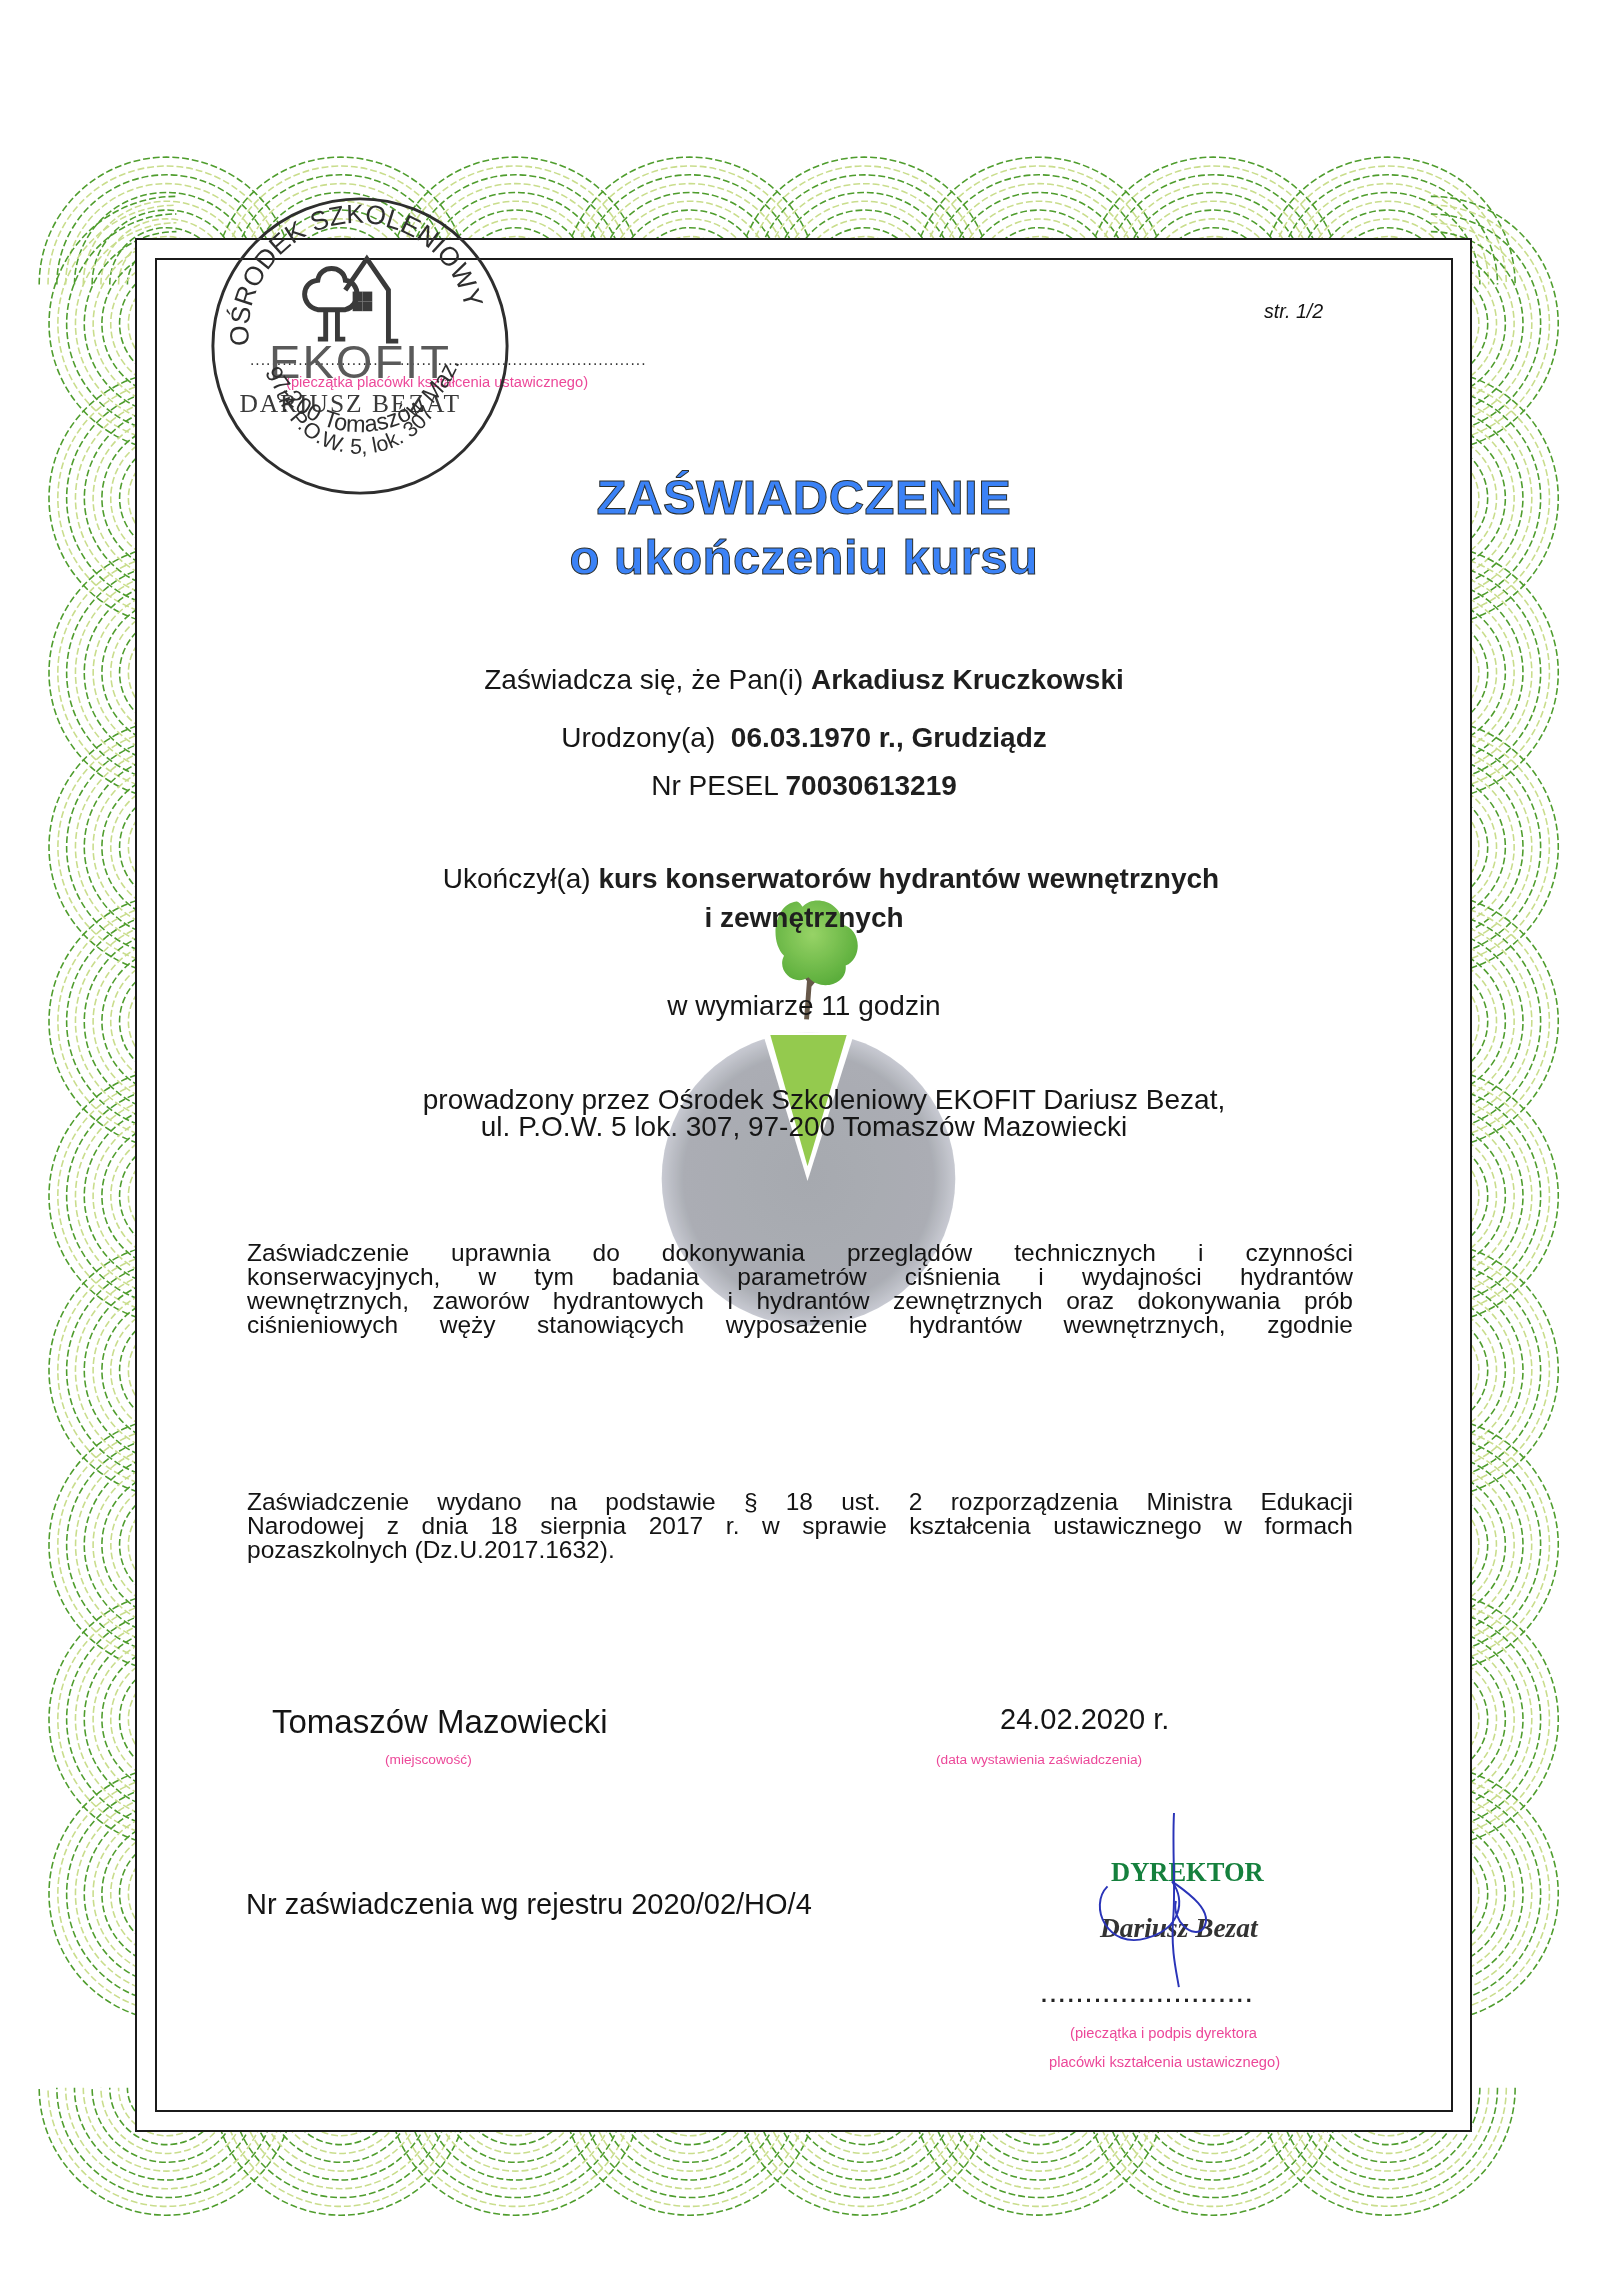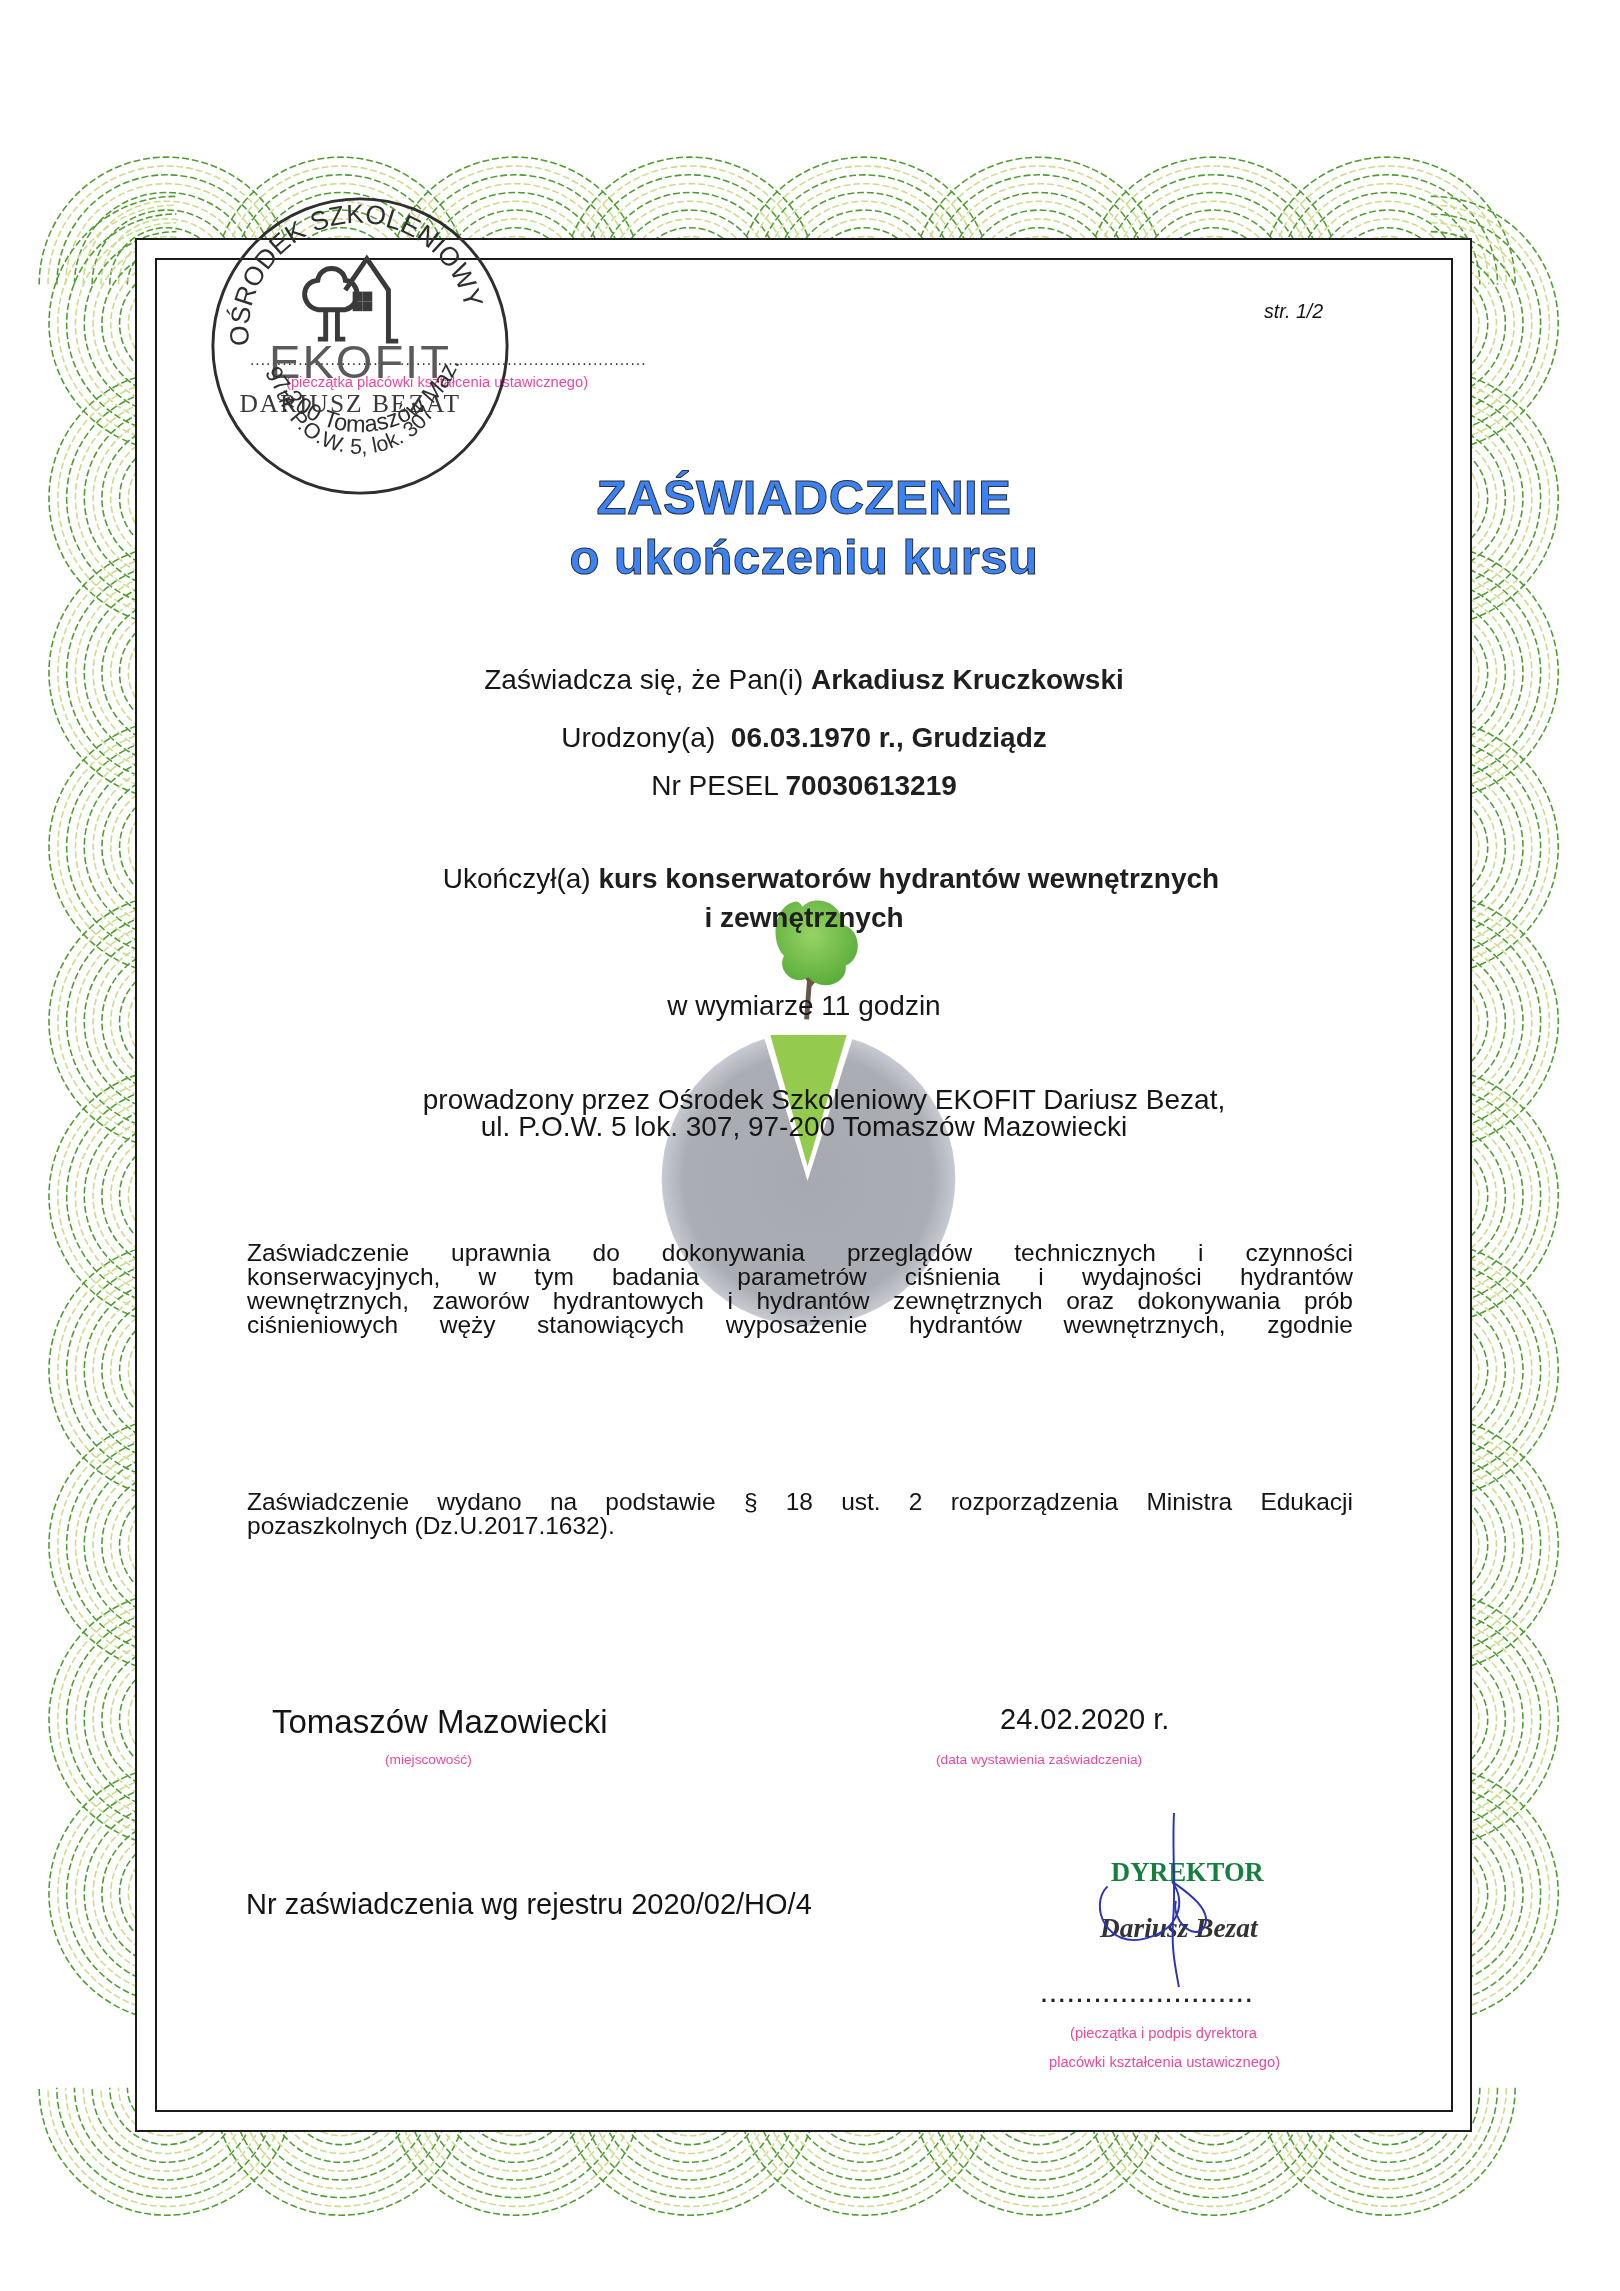--- a/index.html
+++ b/index.html
@@ -516,20 +516,21 @@
 
 <div class="para" style="top:1241px;">
   <span class="l">Zaświadczenie uprawnia do dokonywania przeglądów technicznych i czynności</span>
   <span class="l">konserwacyjnych, w tym badania parametrów ciśnienia i wydajności hydrantów</span>
   <span class="l">wewnętrznych, zaworów hydrantowych i hydrantów zewnętrznych oraz dokonywania prób</span>
   <span class="l">ciśnieniowych węży stanowiących wyposażenie hydrantów wewnętrznych, zgodnie</span>
 </div>
 
 <div class="para" style="top:1490px;">
   <span class="l">Zaświadczenie wydano na podstawie § 18 ust. 2 rozporządzenia Ministra Edukacji</span>
+  <span class="l">Narodowej z dnia 18 sierpnia 2017 r. w sprawie kształcenia ustawicznego w formach</span>
   <span class="l last">pozaszkolnych (Dz.U.2017.1632).</span>
 </div>
 
 <div class="abs" style="left:272px; top:1703px; font-size:33px;">Tomaszów Mazowiecki</div>
 <div class="abs small" style="left:385px; top:1752px;">(miejscowość)</div>
 <div class="abs" style="left:1000px; top:1703px; font-size:29px;">24.02.2020 r.</div>
 <div class="abs small" style="left:936px; top:1752px;">(data wystawienia zaświadczenia)</div>
 
 <div class="abs" style="left:246px; top:1888px; font-size:29px;">Nr zaświadczenia wg rejestru 2020/02/HO/4</div>
 

